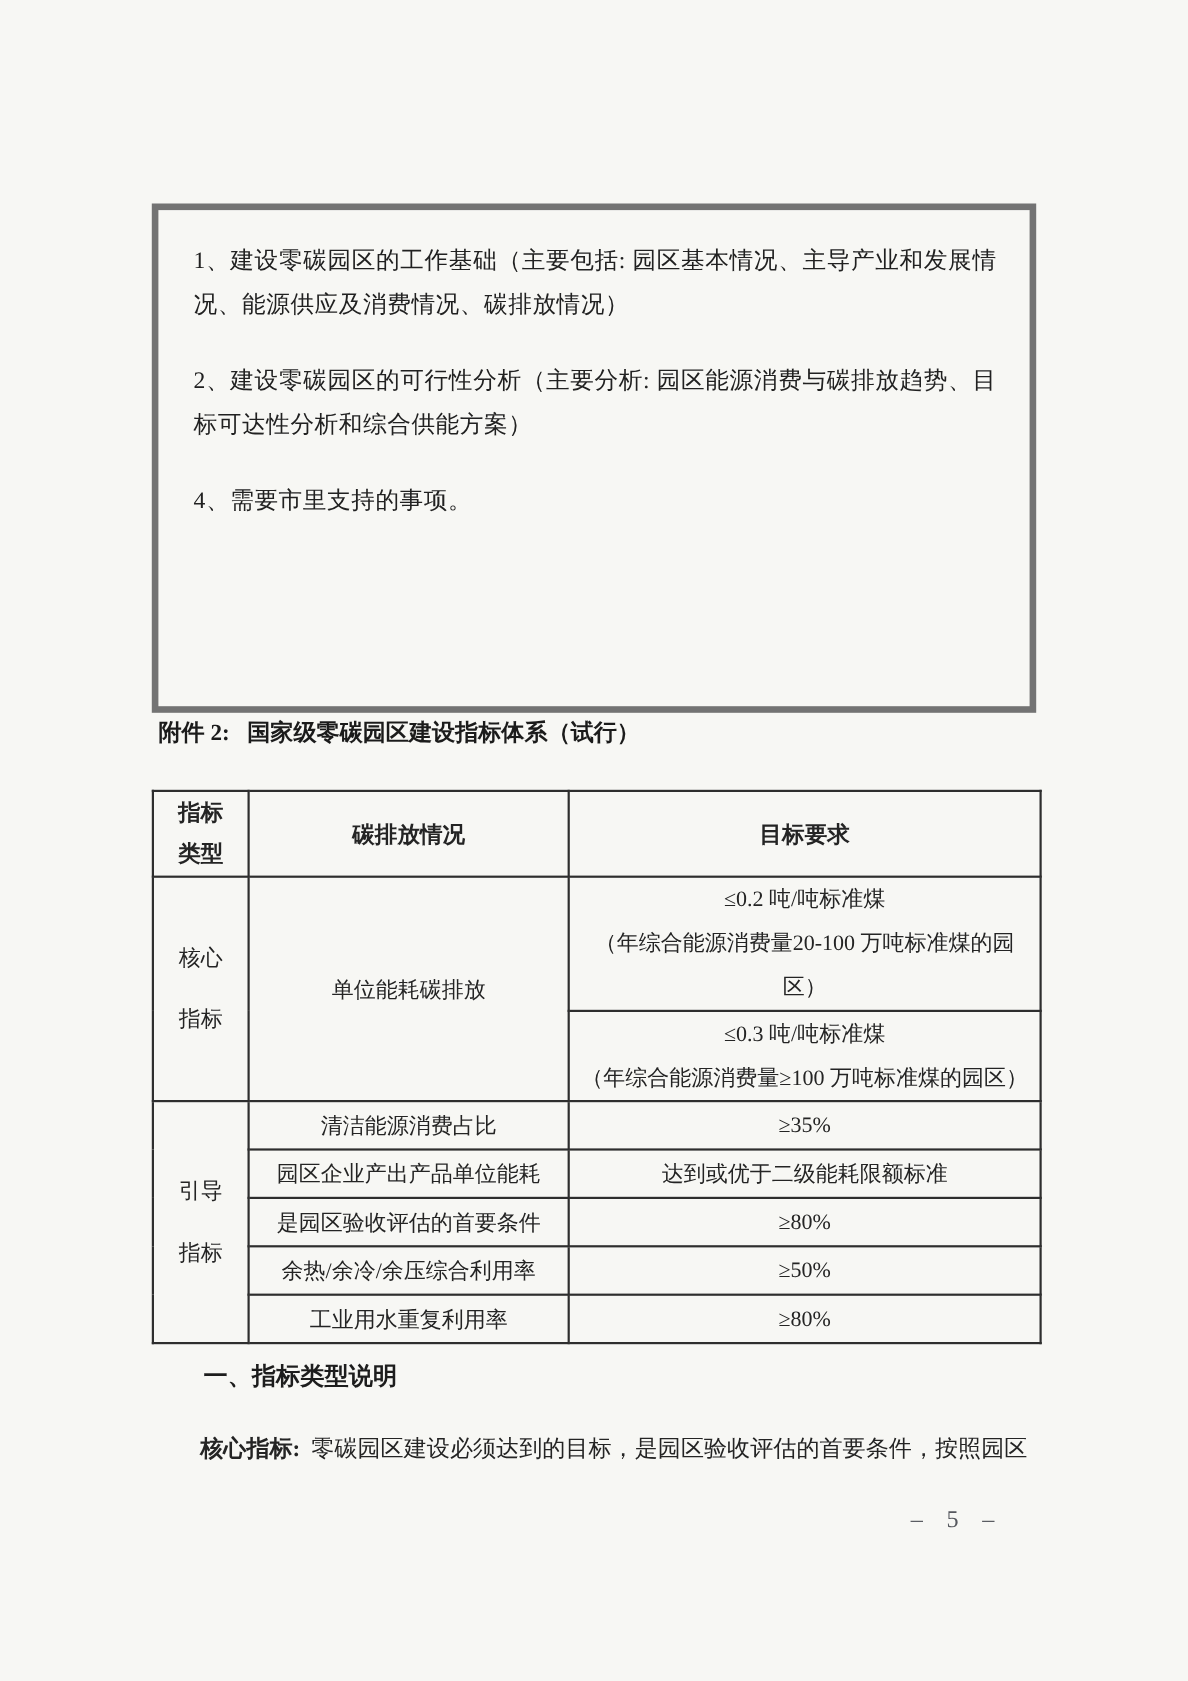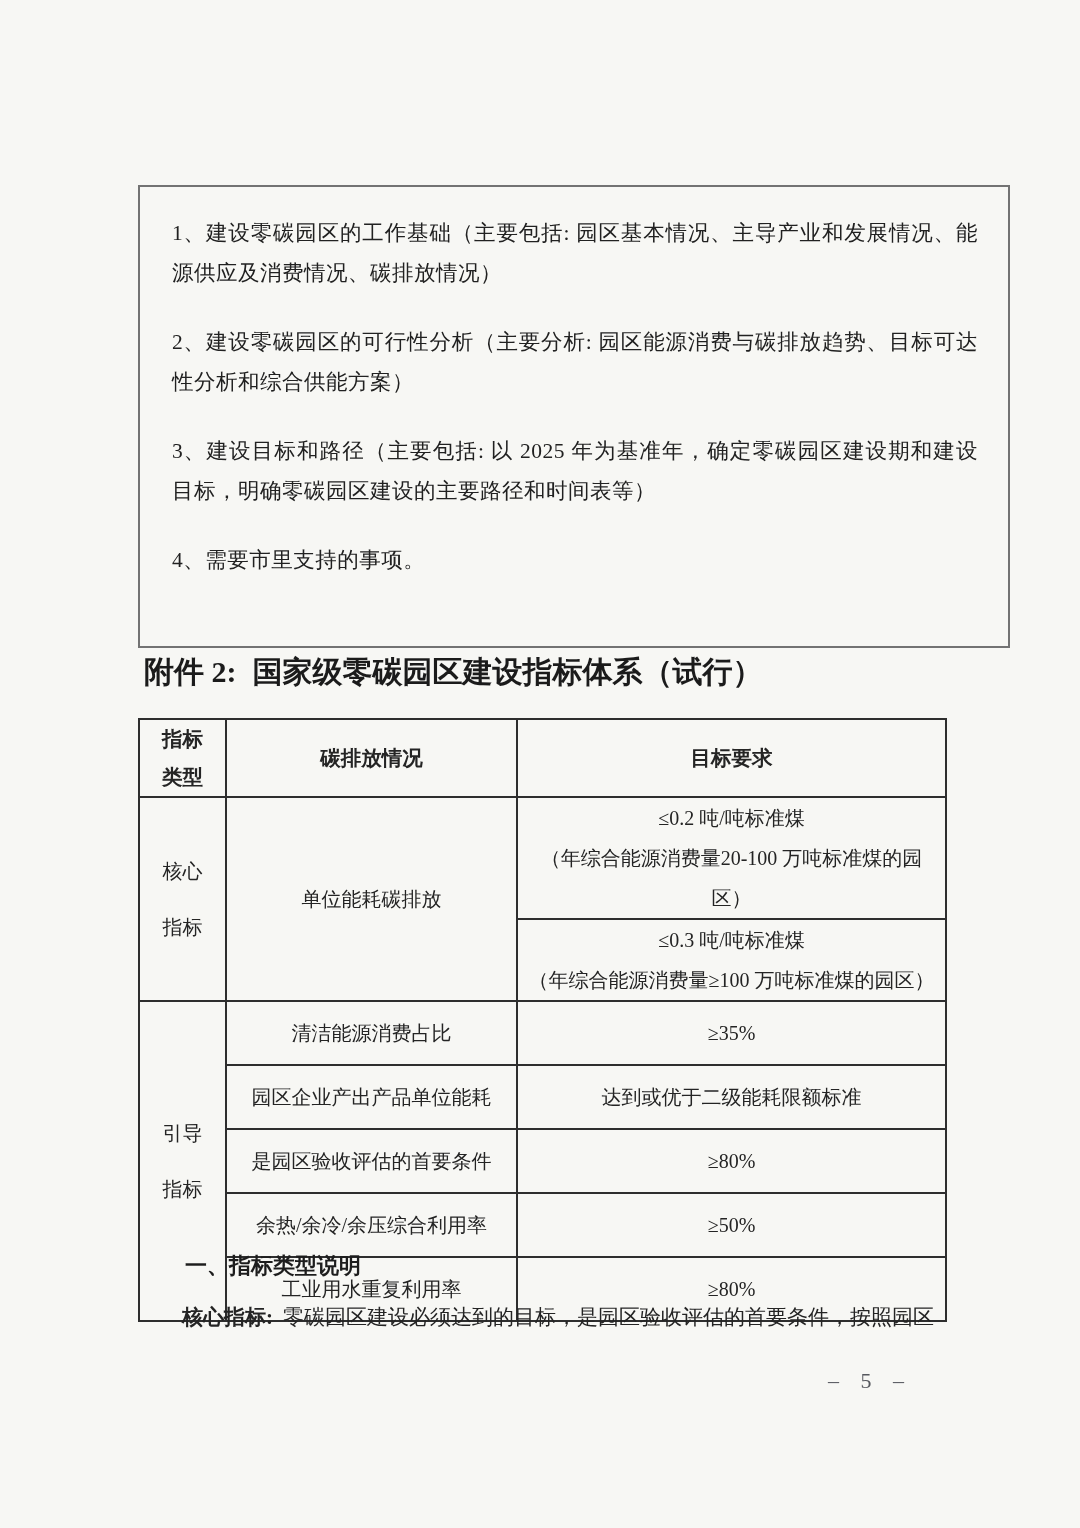--- a/index.html
+++ b/index.html
@@ -12,40 +12,40 @@
     font-family: "Liberation Serif", "DejaVu Serif", serif;
     color: #212121;
     overflow: hidden;
   }
 
   
   .notice-box {
     position: absolute;
     left: 138px;
     top: 185px;
-    width: 872px;
+    width: 804px;
     height: 463px;
-    border: 2px solid #737373;
+    border: 6px solid #737373;
     padding: 26px 30px 0 32px;
     background: transparent;
   }
   .notice-item {
     font-size: 21.5px;
     line-height: 40px;
     margin: 0 0 29px 0;
     text-align: justify;
     letter-spacing: 0.5px;
   }
 
   
   .attachment-heading {
     position: absolute;
     left: 144px;
     top: 652px;
-    font-size: 30px;
+    font-size: 21px;
     font-weight: bold;
     color: #1b1b1b;
     white-space: nowrap;
   }
   .attachment-heading .att-label { margin-right: 16px; }
 
   
   .table-wrap {
     position: absolute;
     left: 138px;
@@ -67,31 +67,30 @@
     color: #242424;
   }
   .col-type   { width: 87px; }
   .col-name   { width: 291px; }
   .col-target { width: 429px; }
   .row-header th { height: 78px; font-weight: bold; font-size: 20.5px; }
   .type-header { white-space: pre-line; line-height: 38px; }
   .row-core td { height: 82px; }
   .cell-type { white-space: pre-line; line-height: 56px; font-size: 20.5px; }
   .cell-target-multi { white-space: pre-line; line-height: 40px; font-size: 19.5px; }
-  .row-guide td { height: 64px; }
+  .row-guide td { height: 44px; }
 
   
   .section-heading {
     position: absolute;
     left: 185px;
     top: 1236px;
     font-size: 22px;
     font-weight: bold;
     color: #1d1d1d;
-    margin-top: 15px;
   }
   .section-paragraph {
     position: absolute;
     left: 182px;
     top: 1282px;
     width: 760px;
     font-size: 21px;
     line-height: 38px;
     text-align: justify;
     color: #242424;
@@ -113,21 +112,20 @@
     color: #56585e;
     letter-spacing: 8px;
   }
 </style>
 </head>
 <body>
 
 <div class="notice-box">
   <p class="notice-item">1、建设零碳园区的工作基础（主要包括: 园区基本情况、主导产业和发展情况、能源供应及消费情况、碳排放情况）</p>
   <p class="notice-item">2、建设零碳园区的可行性分析（主要分析: 园区能源消费与碳排放趋势、目标可达性分析和综合供能方案）</p>
-  <p class="notice-item">3、建设目标和路径（主要包括: 以 2025 年为基准年，确定零碳园区建设期和建设目标，明确零碳园区建设的主要路径和时间表等）</p>
   <p class="notice-item">4、需要市里支持的事项。</p>
 </div>
 
 <div class="attachment-heading">
   <span class="att-label">附件 2:</span><span>国家级零碳园区建设指标体系（试行）</span>
 </div>
 
 <div class="table-wrap">
   <table class="indicator-table">
     <colgroup>

